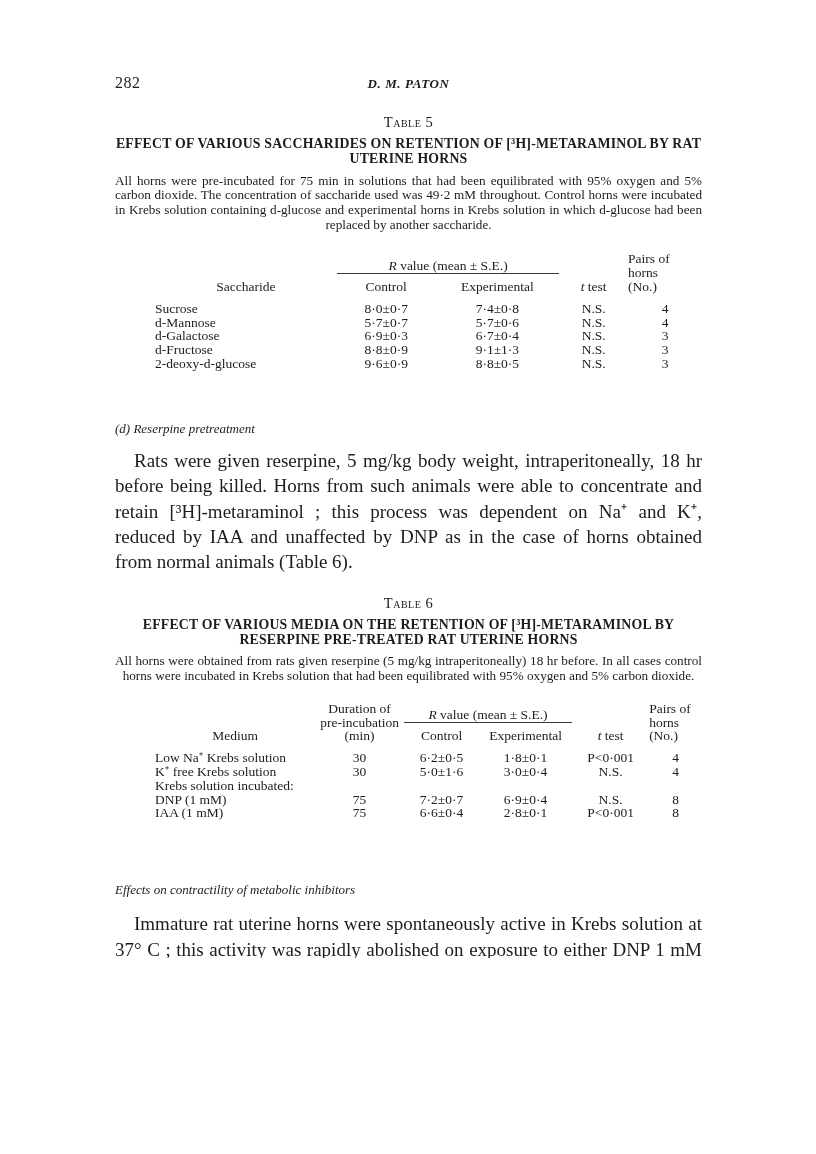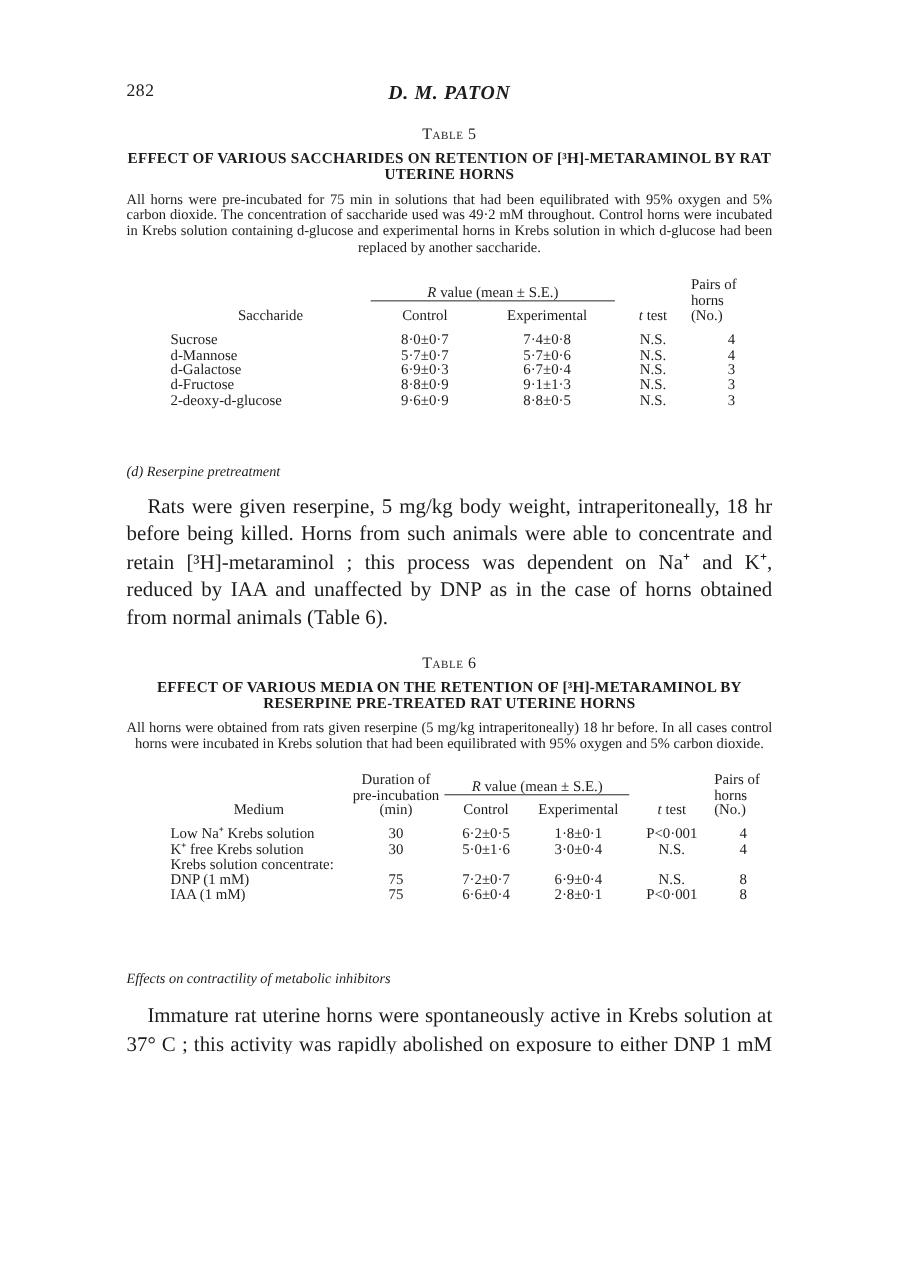--- a/index.html
+++ b/index.html
@@ -9,21 +9,21 @@
     background: #ffffff;
     color: #1c1c1c;
     font-family: "Liberation Serif", serif;
   }
   .page { position: relative; width: 816px; height: 958px; overflow: hidden; background: #ffffff; }
   .content { padding: 0 114px 0 115px; }
 
   
   .page-header { position: relative; padding-top: 74px; text-align: center; height: 94px; }
   .page-number { position: absolute; left: 0; top: 74px; font-size: 16px; letter-spacing: 0.5px; }
-  .running-title { font-style: italic; font-weight: bold; font-size: 18px; letter-spacing: 0.6px; }
+  .running-title { font-style: italic; font-weight: bold; font-size: 13px; letter-spacing: 0.6px; }
 
   
   .table-label { text-align: center; font-variant: small-caps; font-size: 14.5px; letter-spacing: 0.5px; margin-top: 20px; }
   .table-title { text-align: center; font-weight: bold; font-size: 13.8px; line-height: 14.8px; margin: 6px 0 0; letter-spacing: 0.2px; }
   .table-caption { font-size: 13.2px; line-height: 14.7px; text-align: justify; text-align-last: center; margin: 7px 0 0; }
 
   table.data-table { border-collapse: collapse; font-size: 13.5px; margin: 20px 0 0 40px; table-layout: fixed; }
   table.data-table th, table.data-table td { padding: 0; font-weight: normal; line-height: 13.8px; vertical-align: bottom; }
   .group-head { text-align: center; border-bottom: 1px solid #3a3a3a; padding-bottom: 3px; }
   .subhead th { padding-top: 7px; text-align: center; }
@@ -177,21 +177,21 @@
           </tr>
           <tr>
             <td class="al">K⁺ free Krebs solution</td>
             <td class="ac">30</td>
             <td class="ac">5·0±1·6</td>
             <td class="ac">3·0±0·4</td>
             <td class="ac">N.S.</td>
             <td class="ac">4</td>
           </tr>
           <tr>
-            <td class="al">Krebs solution concentrate:</td>
+            <td class="al">Krebs solution incubated:</td>
             <td class="ac"></td>
             <td class="ac"></td>
             <td class="ac"></td>
             <td class="ac"></td>
             <td class="ac"></td>
           </tr>
           <tr>
             <td class="al">DNP (1 mM)</td>
             <td class="ac">75</td>
             <td class="ac">7·2±0·7</td>

